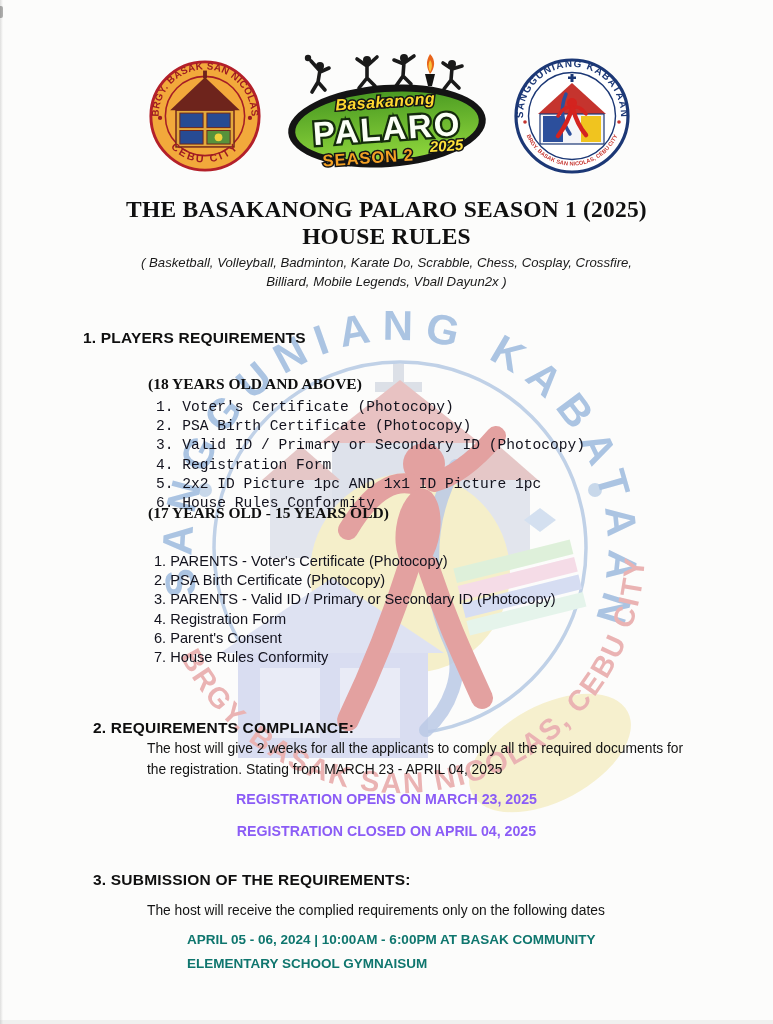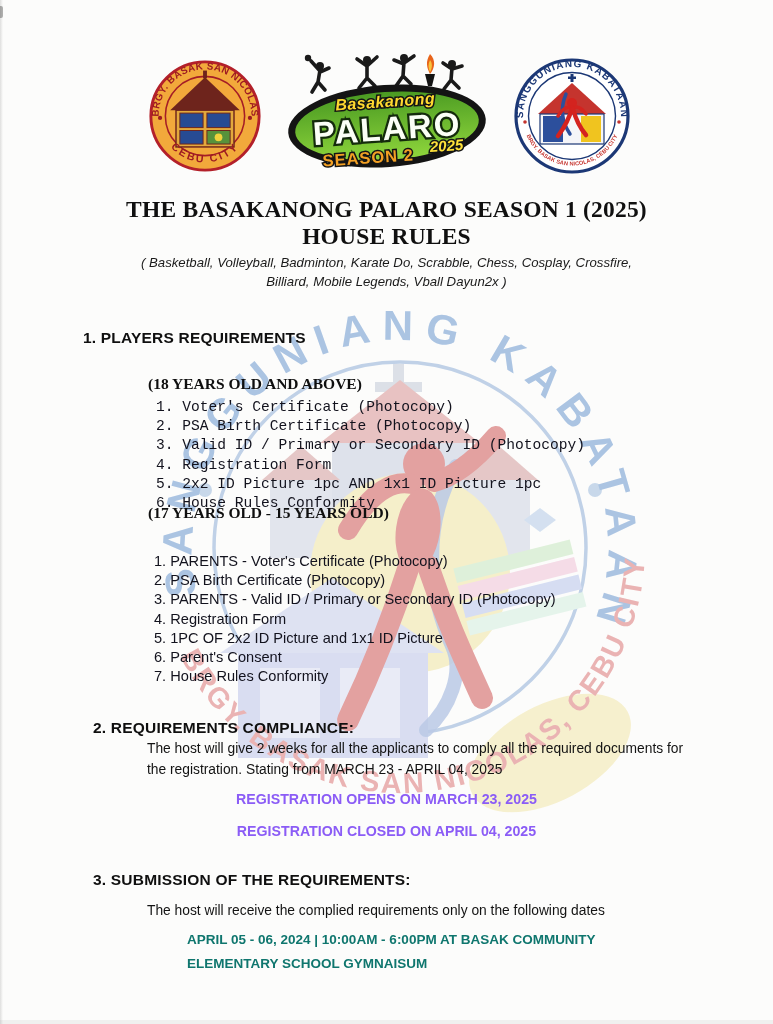--- a/index.html
+++ b/index.html
@@ -233,21 +233,20 @@
     <div class="req-item">5. 2x2 ID Picture 1pc AND 1x1 ID Picture 1pc</div>
     <div class="req-item">6. House Rules Conformity</div>
   </div>
 
 <div class="abs group-heading g2-heading">(17 YEARS OLD - 15 YEARS OLD)</div>
 <div class="abs req-list g2-list">
     <div class="req-item">1. PARENTS - Voter's Certificate (Photocopy)</div>
     <div class="req-item">2. PSA Birth Certificate (Photocopy)</div>
     <div class="req-item">3. PARENTS - Valid ID / Primary or Secondary ID (Photocopy)</div>
     <div class="req-item">4. Registration Form</div>
-    <div class="req-item">5. 1PC OF 2x2 ID Picture and 1x1 ID Picture</div>
     <div class="req-item">6. Parent's Consent</div>
     <div class="req-item">7. House Rules Conformity</div>
   </div>
 
 <div class="abs sec-heading s2-heading">2. REQUIREMENTS COMPLIANCE:</div>
 <div class="abs body-par s2-body">
   <span>The host will give 2 weeks for all the applicants to comply all the required documents</span>
   <span>for the registration. Stating from MARCH 23 - APRIL 04, 2025</span>
 </div>
 <div class="abs reg-line reg-open">REGISTRATION OPENS ON MARCH 23, 2025</div>

